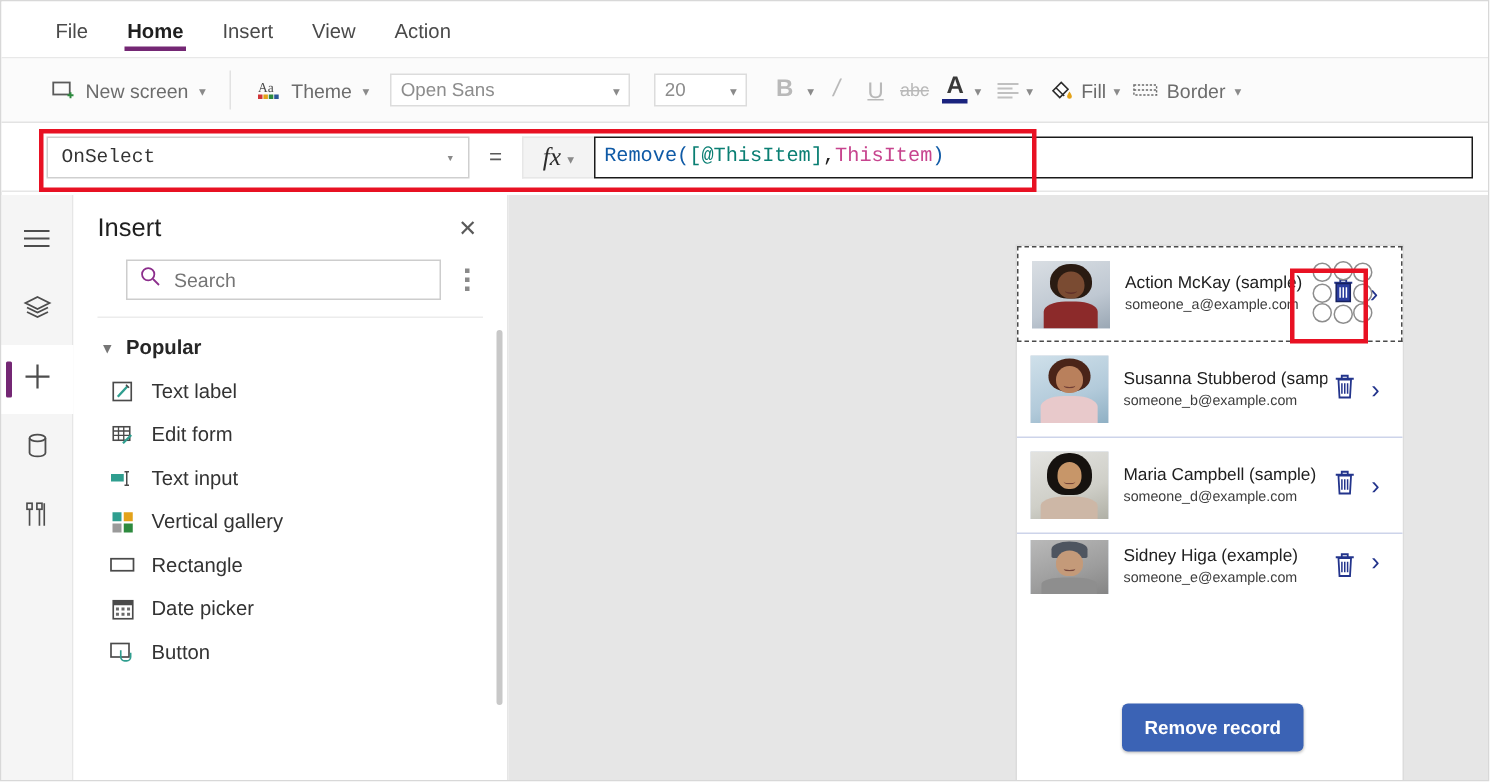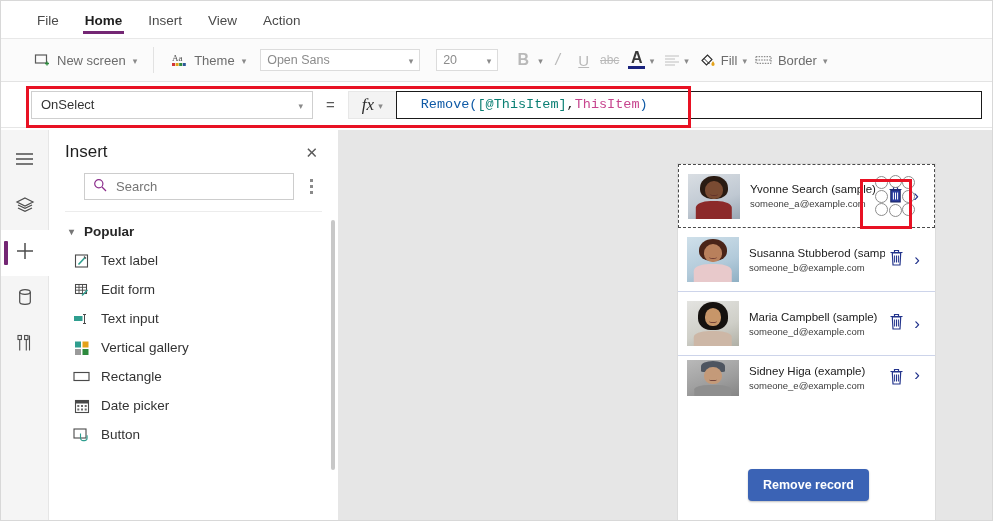--- a/index.html
+++ b/index.html
@@ -31,25 +31,25 @@
   .fmt.i{font-style:italic;font-size:16px;}
   .fmt.u{text-decoration:underline;font-size:15px;}
   .fmt.s{text-decoration:line-through;font-size:12px;}
   .fmt-wrap{display:flex;align-items:center;}
   .fontcolor{display:flex;flex-direction:column;align-items:center;justify-content:center;width:20px;}
   .fontcolor .a{font-size:16px;color:#3a3a3a;line-height:14px;font-weight:bold;}
   .fontcolor .bar{width:17px;height:3px;background:#1a237e;margin-top:1px;}
 
   
   .formulabar{height:46px;display:flex;align-items:center;padding-left:30px;box-sizing:border-box;background:#ffffff;border-bottom:1px solid #e6e6e6;}
-  .prop-select{width:282px;height:28px;border:1px solid #cfcfcf;background:#fff;display:flex;align-items:center;justify-content:space-between;padding:0 9px;box-sizing:border-box;font-size:13px;color:#333;}
+  .prop-select{width:282px;height:28px;border:1px solid #cfcfcf;background:#fff;display:flex;align-items:center;justify-content:space-between;padding:0 9px;box-sizing:border-box;font-size:13px;color:#333;font-family:Liberation Mono, monospace;}
   .eq{margin:0 13px;color:#5a5a5a;font-size:15px;}
   .fx{width:48px;height:28px;background:#f3f3f3;border:1px solid #e7e7e7;border-right:none;display:flex;align-items:center;justify-content:center;gap:4px;box-sizing:border-box;}
   .fx .f{font-family:"Liberation Serif", serif;font-style:italic;font-size:17px;color:#2b2b2b;}
-  .formula{flex:1;height:28px;border:1px solid #1a1a1a;background:#fff;display:flex;align-items:center;padding-left:24px;box-sizing:border-box;
+  .formula{flex:1;height:28px;border:1px solid #1a1a1a;background:#fff;display:flex;align-items:center;padding-left:6px;box-sizing:border-box;
            font-family:"Liberation Mono", monospace;font-size:13.5px;margin-right:10px;overflow:hidden;white-space:nowrap;}
   .tok-fn{color:#0f5aa6;}
   .tok-tbl{color:#0a7f73;}
   .tok-pun{color:#222;}
   .tok-this{color:#c7448e;}
 
   
   .redbox{position:absolute;border:3px solid #e81123;box-sizing:border-box;pointer-events:none;z-index:40;}
 
   
@@ -417,21 +417,21 @@
             <div class="g-thumb">
               <div class="face">
                 <div class="f-bg" style="background:linear-gradient(160deg,#d9dee3 0%,#bfc8d2 60%,#9aa7b4 100%)"></div>
                 <div class="f-hair" style="left:24%;top:5%;width:52%;height:52%;background:#2a1b12;"></div>
                 <div class="f-skin" style="left:33%;top:17%;width:34%;height:40%;background:#7a4b32;"></div>
                 <div class="f-smile" style="left:42%;top:40%;width:16%;height:7%;"></div>
                 <div class="f-body" style="width:70%;height:38%;background:#8c2a2a;"></div>
               </div>
             </div>
             <div class="g-text">
-              <div class="g-name">Yvonne Search (sample)</div>
+              <div class="g-name">Action McKay (sample)</div>
               <div class="g-mail">someone_a@example.com</div>
             </div>
             <div class="g-trash">
               <span>
                 <svg width="17" height="19" viewBox="0 0 17 19">
                   <path d="M2.5 4.5h12M6.5 2.5h4v2h-4z" fill="none" stroke="#23348c" stroke-width="1.2"></path>
                   <rect x="3.8" y="5" width="9.4" height="12" fill="#2b3d9e" stroke="#16215e" stroke-width="1"></rect>
                   <g stroke="#ffffff" stroke-width="1">
                       <path d="M6.4 7.5v7M8.5 7.5v7M10.6 7.5v7"></path>
                     </g>

